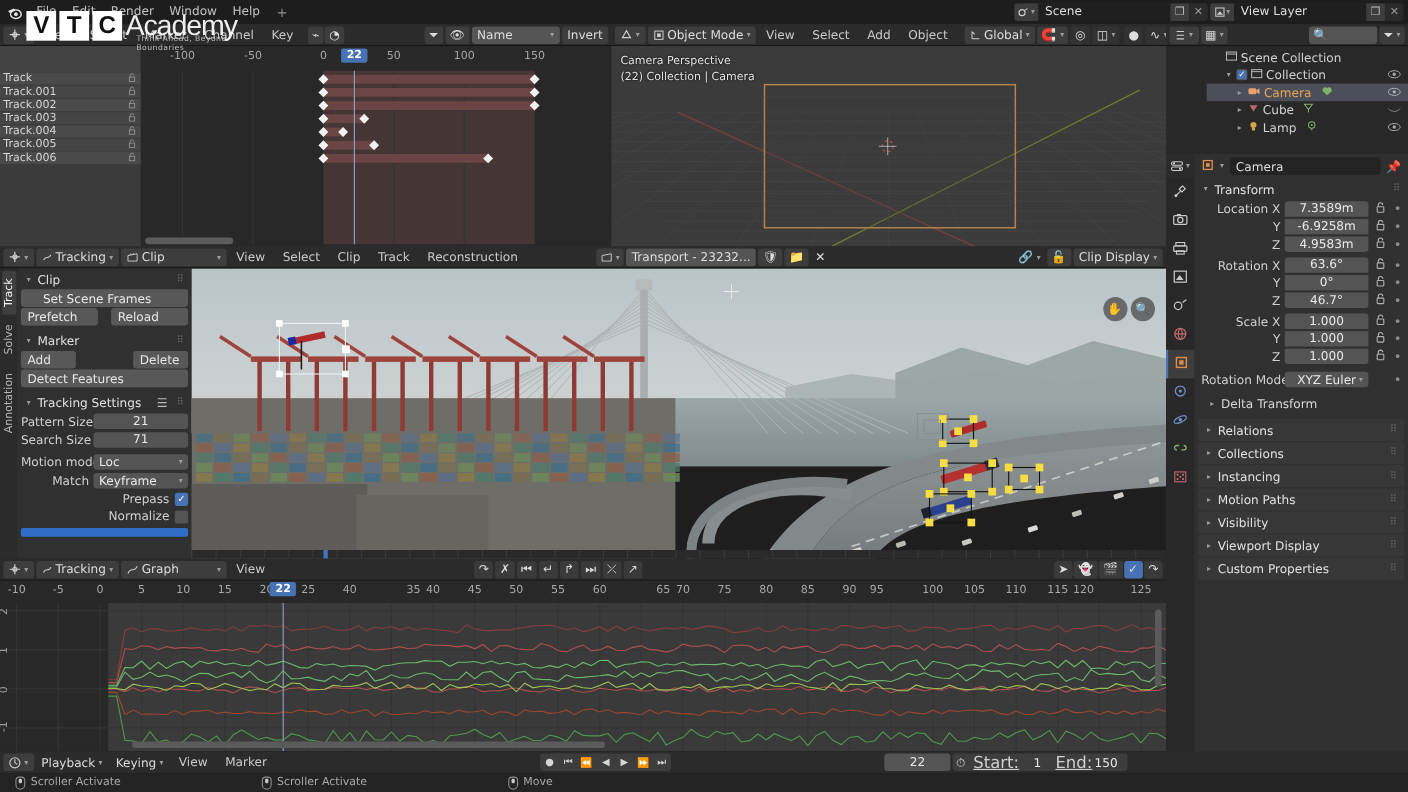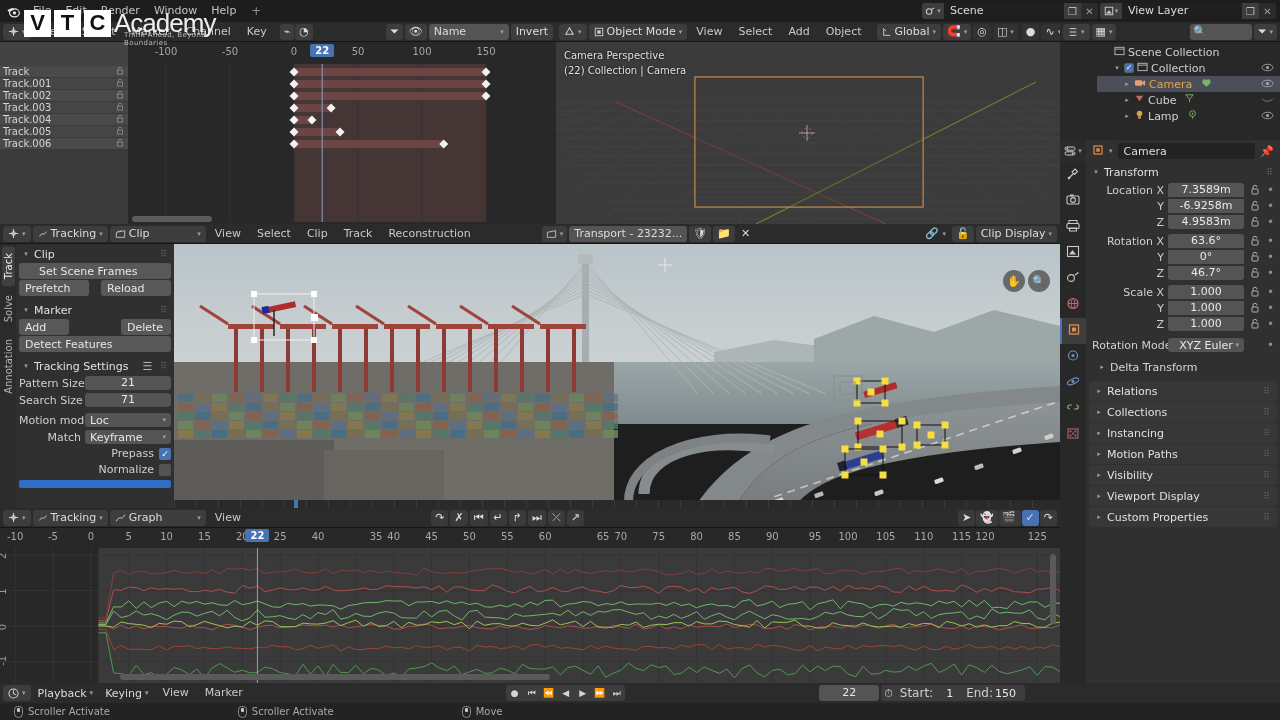--- a/index.html
+++ b/index.html
@@ -186,21 +186,21 @@
 
   
   .timeline{ position:absolute; left:0; top:683px; width:1280px; height:20px; background:#2b2b2b;}
   .tl-play{ display:flex; align-items:center; background:#3d3d3d; border-radius:3px; height:16px;}
   .tl-play .pb{ width:17px; height:16px; display:flex; align-items:center; justify-content:center; color:#d5d5d5; font-size:9px;}
   .tl-fld{
     height:16px; background:#545454; border-radius:3px; min-width:60px; text-align:center;
     line-height:16px; font-size:11px; color:#e8e8e8;
   }
   .tl-range{ display:flex; align-items:center; background:#3d3d3d; border-radius:3px; height:16px; padding:0 3px; gap:2px;}
-  .tl-range .rl{ font-size:12px; color:#cfcfcf; padding-left:5px;}
+  .tl-range .rl{ font-size:15px; color:#cfcfcf; padding-left:5px;text-decoration:underline;}
   .tl-range .rv{ font-size:11px; color:#e8e8e8; padding-right:6px; min-width:24px; text-align:right;}
 
   
   .status{
     position:absolute; left:0; top:703px; width:1280px; height:17px; background:#232323;
     display:flex; align-items:center; font-size:10px; color:#a8a8a8;
   }
   .st-item{ display:flex; align-items:center; gap:5px; padding-left:14px; }
   .mouse-ico{ width:9px; height:12px; border:1px solid #8c8c8c; border-radius:4px 4px 5px 5px; position:relative;}
   .mouse-ico:before{ content:""; position:absolute; left:2px; top:1px; width:3px; height:4px; background:#c8c8c8; border-radius:1px;}
@@ -1355,21 +1355,21 @@
         <div class="g-tick" style="left: 431.571px;">45</div>
         <div class="g-tick" style="left: 469.429px;">50</div>
         <div class="g-tick" style="left: 507.286px;">55</div>
         <div class="g-tick" style="left: 545.143px;">60</div>
         <div class="g-tick" style="left: 583px; margin-left: 20px;">65</div>
         <div class="g-tick" style="left: 620.857px;">70</div>
         <div class="g-tick" style="left: 658.714px;">75</div>
         <div class="g-tick" style="left: 696.571px;">80</div>
         <div class="g-tick" style="left: 734.429px;">85</div>
         <div class="g-tick" style="left: 772.286px;">90</div>
-        <div class="g-tick" style="left: 815px;">95</div>
+        <div class="g-tick" style="left: 797px;">95</div>
         <div class="g-tick" style="left: 848px;">100</div>
         <div class="g-tick" style="left: 885.857px;">105</div>
         <div class="g-tick" style="left: 923.714px;">110</div>
         <div class="g-tick" style="left: 961.571px;">115</div>
         <div class="g-tick" style="left: 985px;">120</div>
         <div class="g-tick" style="left: 1037.29px;">125</div>
         <div class="g-cfra" style="left: 257.429px;">22</div>
       </div>
     <div class="g-canvas">
       <svg width="1060" height="135" id="g-svg">

